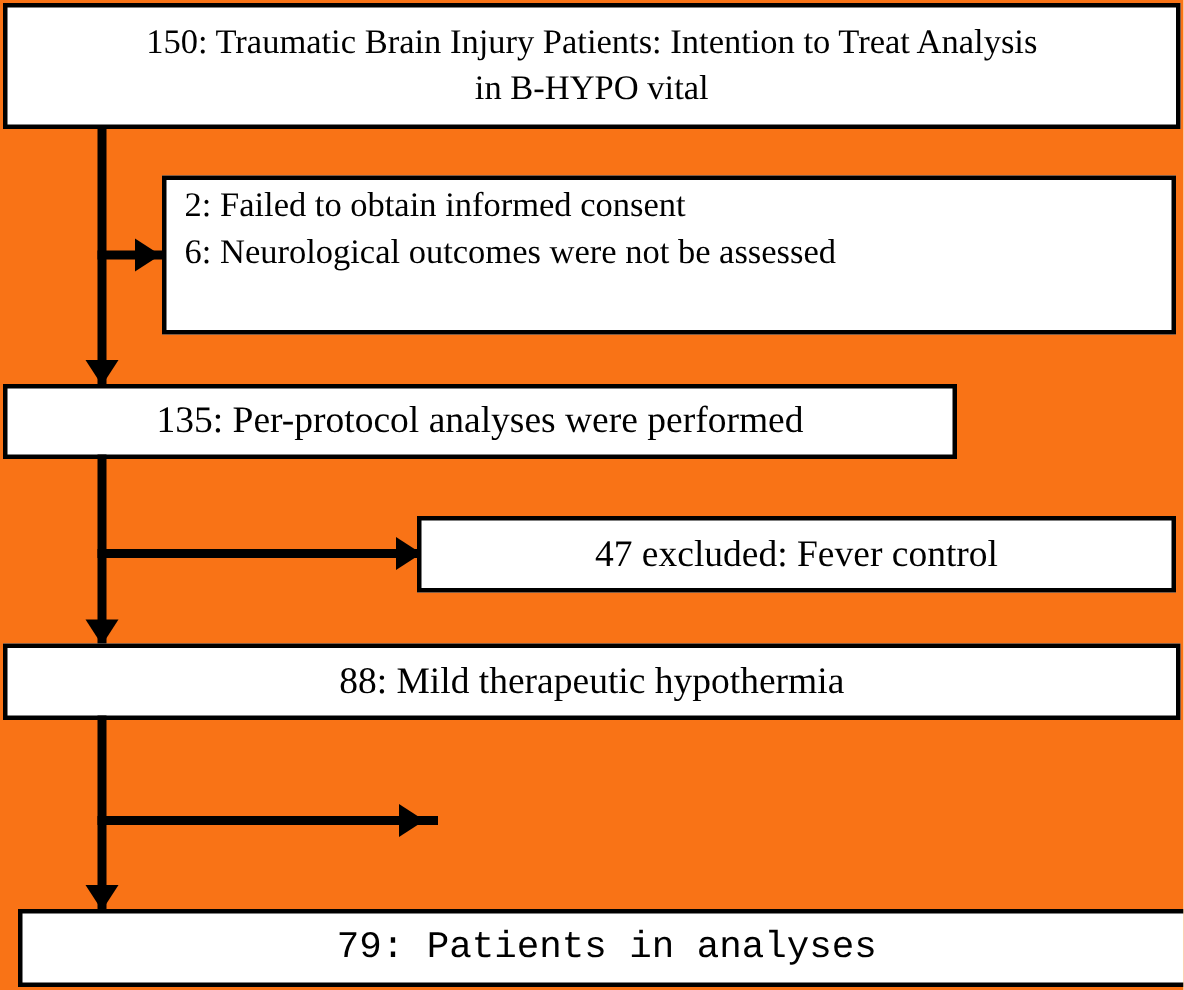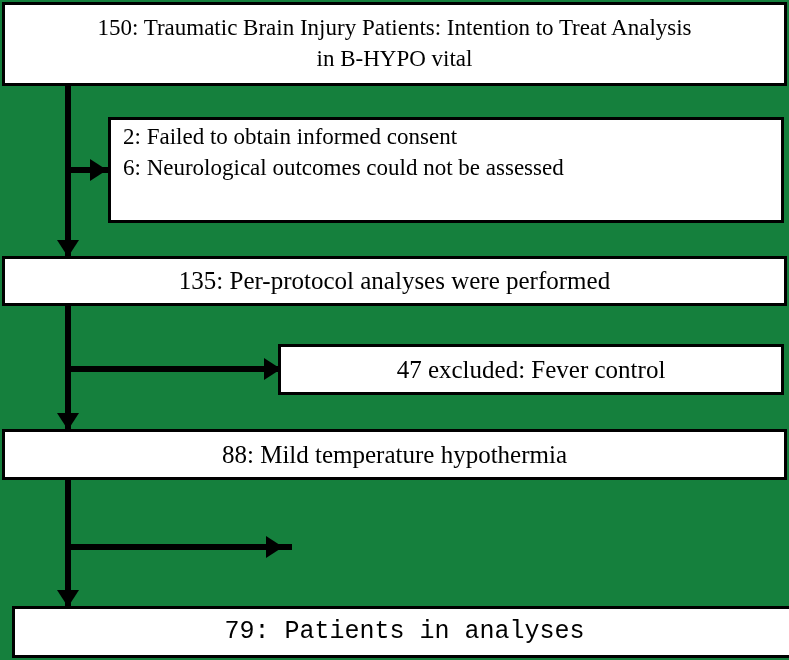--- a/index.html
+++ b/index.html
@@ -4,21 +4,21 @@
 <style>
   html, body {
     margin: 0;
     padding: 0;
     background: #ffffff;
   }
   #flowchart {
     position: relative;
     width: 789px;
     height: 660px;
-    background: #15803d;
+    background: #f97316;
     font-family: "Liberation Serif", "DejaVu Serif", serif;
     color: #000000;
     overflow: hidden;
   }
   .node {
     position: absolute;
     box-sizing: border-box;
     border: 3px solid #000000;
     background: #ffffff;
     display: flex;
@@ -41,21 +41,21 @@
   .node .line {
     display: block;
     white-space: nowrap;
     font-size: 23px;
     line-height: 1.33;
   }
 
   
   #node-intention   { left: 2px;   top: 2px;   width: 785px; height: 84px; }
   #node-exclusions  { left: 108px; top: 117px; width: 676px; height: 106px; }
-  #node-perprotocol { left: 2px;   top: 256px; width: 785px; height: 50px; }
+  #node-perprotocol { left: 2px;   top: 256px; width: 636px; height: 50px; }
   #node-fever       { left: 278px; top: 344px; width: 506px; height: 51px; text-align: center; }
   #node-hypothermia { left: 2px;   top: 429px; width: 785px; height: 51px; }
   #node-heartrate   { left: 280px; top: 520px; width: 504px; height: 54px; }
   #node-final       { left: 12px;   top: 606px; width: 785px; height: 52px; font-family: Liberation Mono, monospace; }
 
   
   .vline {
     position: absolute;
     width: 6px;
     background: #000000;
@@ -115,39 +115,39 @@
   </div>
 
   <div class="vline" id="trunk-1"></div>
   <div class="hline" id="branch-1"></div>
   <div class="arrow-right" id="branch-1-tip"></div>
   <div class="arrow-down" id="arrow-1"></div>
 
   <div class="node left-align" id="node-exclusions">
     <div class="lines">
       <span class="line">2: Failed to obtain informed consent</span>
-      <span class="line">6: Neurological outcomes could not be assessed</span>
+      <span class="line">6: Neurological outcomes were not be assessed</span>
     </div>
   </div>
 
   <div class="node" id="node-perprotocol">
     <span>135: Per-protocol analyses were performed</span>
   </div>
 
   <div class="vline" id="trunk-2"></div>
   <div class="hline" id="branch-2"></div>
   <div class="arrow-right" id="branch-2-tip"></div>
   <div class="arrow-down" id="arrow-2"></div>
 
   <div class="node" id="node-fever">
     <span>47 excluded: Fever control</span>
   </div>
 
   <div class="node" id="node-hypothermia">
-    <span>88: Mild temperature hypothermia</span>
+    <span>88: Mild therapeutic hypothermia</span>
   </div>
 
   <div class="vline" id="trunk-3"></div>
   <div class="hline" id="branch-3"></div>
   <div class="arrow-right" id="branch-3-tip"></div>
   <div class="arrow-down" id="arrow-3"></div>
 
 
   <div class="node" id="node-final">
     <span>79: Patients in analyses</span>

